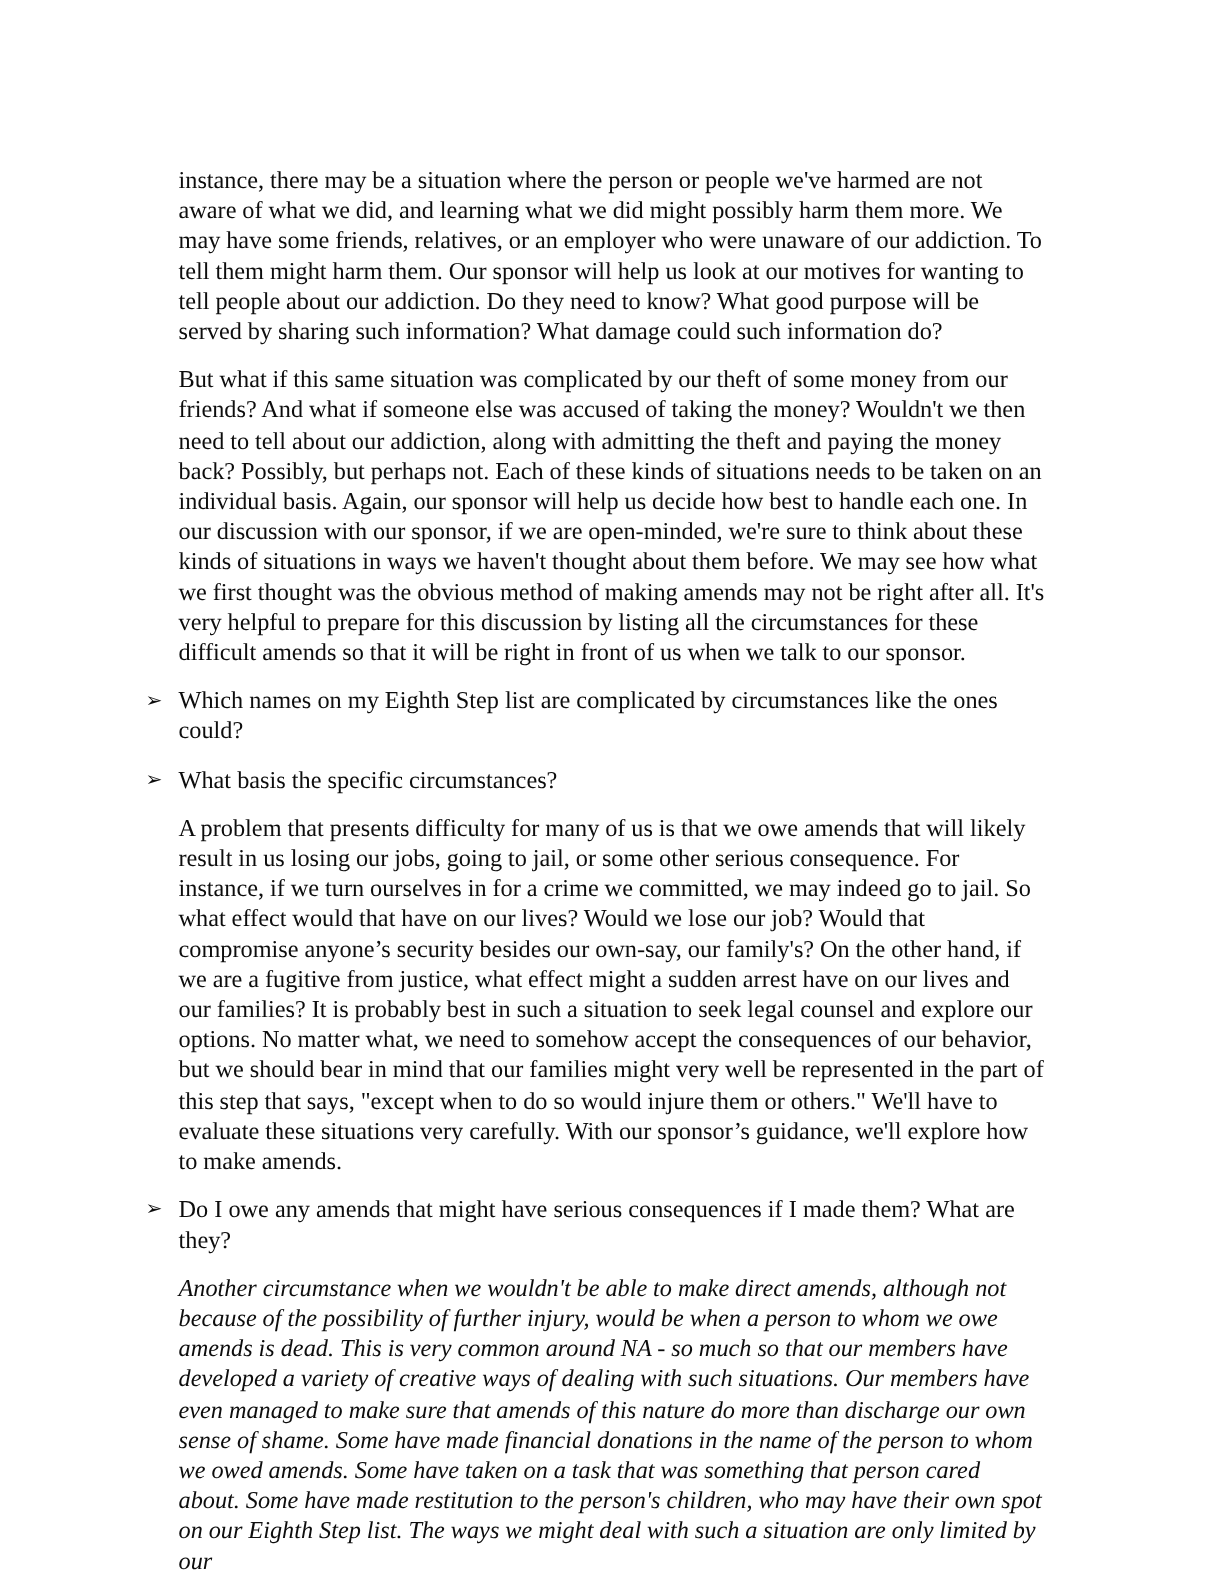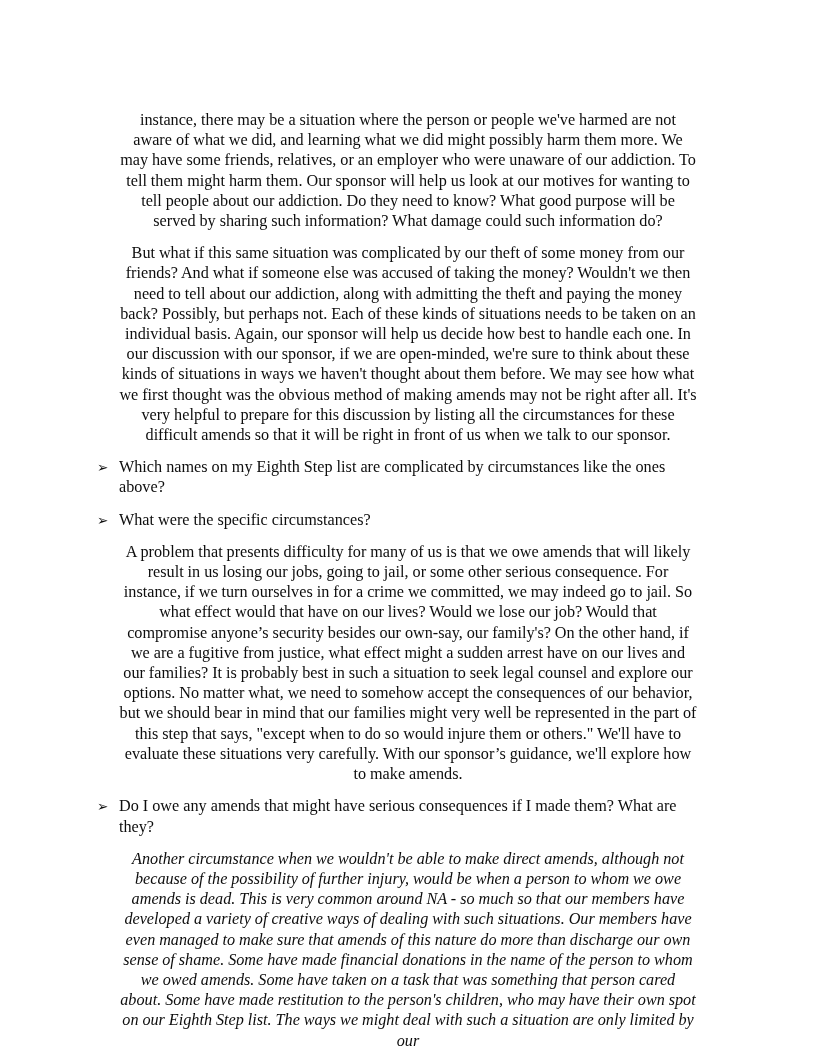--- a/index.html
+++ b/index.html
@@ -27,21 +27,21 @@
     left: 95px;
     top: 110px;
     width: 602px;
   }
   
   .para {
     margin: 0 0 12px 0;
     padding: 0 0 0 24px;
     font-size: 16.2px;
     line-height: 20.2px;
-    text-align: center;
+    text-align: left;
     text-indent: 0;
     word-spacing: -0.1px;
   }
   .para:last-child {
     margin-bottom: 0;
     font-style: italic;
   }
   
   .question {
     position: relative;
@@ -71,26 +71,26 @@
 
 <div class="page">
   <div class="content">
 
     <p class="para">instance, there may be a situation where the person or people we've harmed are not aware of what we did, and learning what we did might possibly harm them more. We may have some friends, relatives, or an employer who were unaware of our addiction. To tell them might harm them. Our sponsor will help us look at our motives for wanting to tell people about our addiction. Do they need to know? What good purpose will be served by sharing such information? What damage could such information do?</p>
 
     <p class="para">But what if this same situation was complicated by our theft of some money from our friends? And what if someone else was accused of taking the money? Wouldn't we then need to tell about our addiction, along with admitting the theft and paying the money back? Possibly, but perhaps not. Each of these kinds of situations needs to be taken on an individual basis. Again, our sponsor will help us decide how best to handle each one. In our discussion with our sponsor, if we are open-minded, we're sure to think about these kinds of situations in ways we haven't thought about them before. We may see how what we first thought was the obvious method of making amends may not be right after all. It's very helpful to prepare for this discussion by listing all the circumstances for these difficult amends so that it will be right in front of us when we talk to our sponsor.</p>
 
     <div class="question">
       <span class="bullet">➢</span>
-      <span class="qtext">Which names on my Eighth Step list are complicated by circumstances like the ones above?</span>
+      <span class="qtext">Which names on my Eighth Step list are complicated by circumstances like the ones could?</span>
     </div>
 
     <div class="question">
       <span class="bullet">➢</span>
-      <span class="qtext">What were the specific circumstances?</span>
+      <span class="qtext">What basis the specific circumstances?</span>
     </div>
 
     <p class="para">A problem that presents difficulty for many of us is that we owe amends that will likely result in us losing our jobs, going to jail, or some other serious consequence. For instance, if we turn ourselves in for a crime we committed, we may indeed go to jail. So what effect would that have on our lives? Would we lose our job? Would that compromise anyone’s security besides our own-say, our family's? On the other hand, if we are a fugitive from justice, what effect might a sudden arrest have on our lives and our families? It is probably best in such a situation to seek legal counsel and explore our options. No matter what, we need to somehow accept the consequences of our behavior, but we should bear in mind that our families might very well be represented in the part of this step that says, "except when to do so would injure them or others." We'll have to evaluate these situations very carefully. With our sponsor’s guidance, we'll explore how to make amends.</p>
 
     <div class="question">
       <span class="bullet">➢</span>
       <span class="qtext">Do I owe any amends that might have serious consequences if I made them? What are they?</span>
     </div>
 
     <p class="para">Another circumstance when we wouldn't be able to make direct amends, although not because of the possibility of further injury, would be when a person to whom we owe amends is dead. This is very common around NA - so much so that our members have developed a variety of creative ways of dealing with such situations. Our members have even managed to make sure that amends of this nature do more than discharge our own sense of shame. Some have made financial donations in the name of the person to whom we owed amends. Some have taken on a task that was something that person cared about. Some have made restitution to the person's children, who may have their own spot on our Eighth Step list. The ways we might deal with such a situation are only limited by our</p>

